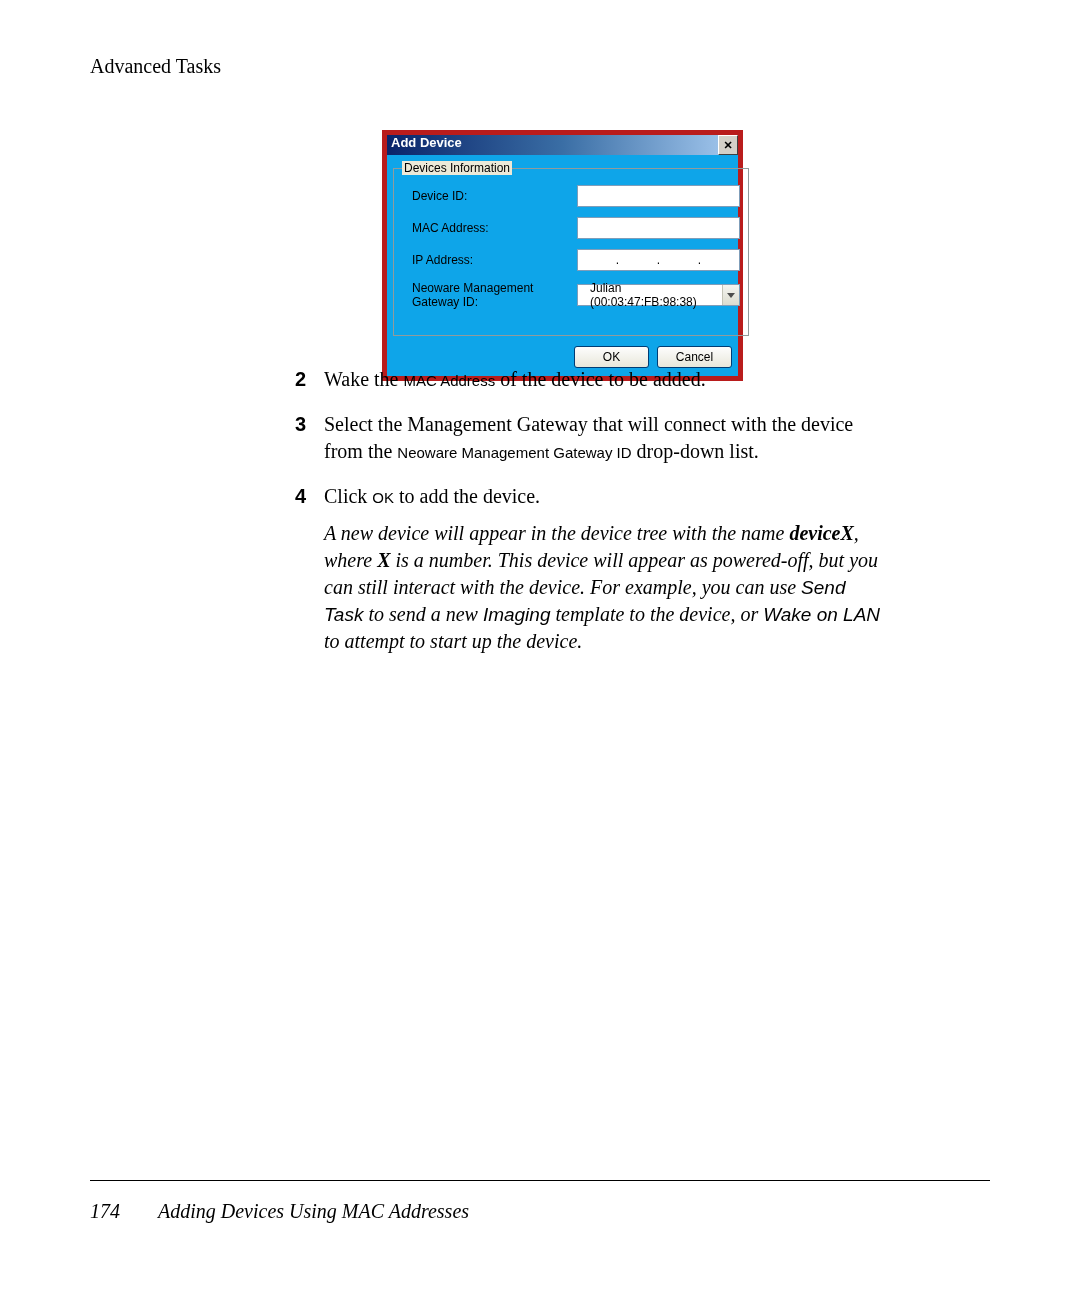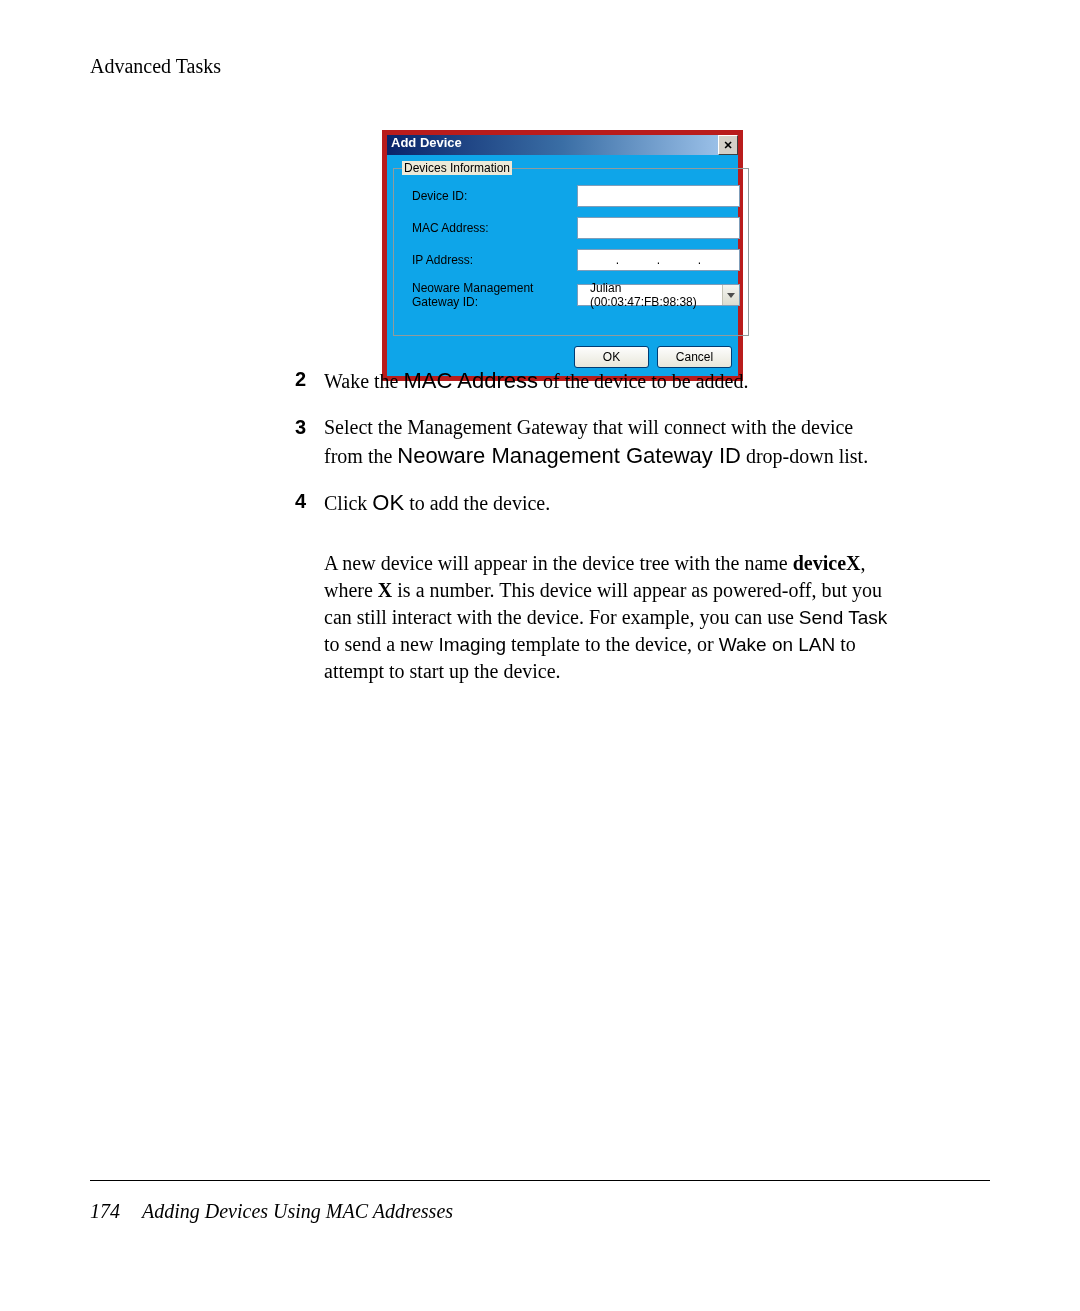--- a/index.html
+++ b/index.html
@@ -171,40 +171,40 @@
   }
   .list-num {
     flex: 0 0 44px;
     font-family: Arial, Helvetica, sans-serif;
     font-weight: bold;
     font-size: 20px;
     text-align: right;
     padding-right: 18px;
   }
   .list-body { flex: 1; }
-  .ui-font { font-family: Arial, Helvetica, sans-serif; font-size: 22px; }
+  .ui-font { font-family: Arial, Helvetica, sans-serif; font-size: 15px; }
   .ui-font-sm { font-family: Arial, Helvetica, sans-serif; font-size: 19px; }
-  .para-after { margin-top: 32px; }
+  .para-after { margin-top: 10px; font-style: italic; }
 
   .footer-line {
     position: absolute;
     left: 90px;
     right: 90px;
     bottom: 130px;
     border-top: 1px solid #000;
   }
   .footer {
     position: absolute;
     left: 90px;
     bottom: 88px;
     font-style: italic;
     font-size: 20px;
     display: flex;
     align-items: center;
-    gap: 22px;
+    gap: 38px;
   }
   .page-num { font-style: italic; }
 </style>
 </head>
 <body>
 
 <div class="page">
 
   <div class="section-header">Advanced Tasks</div>
 

